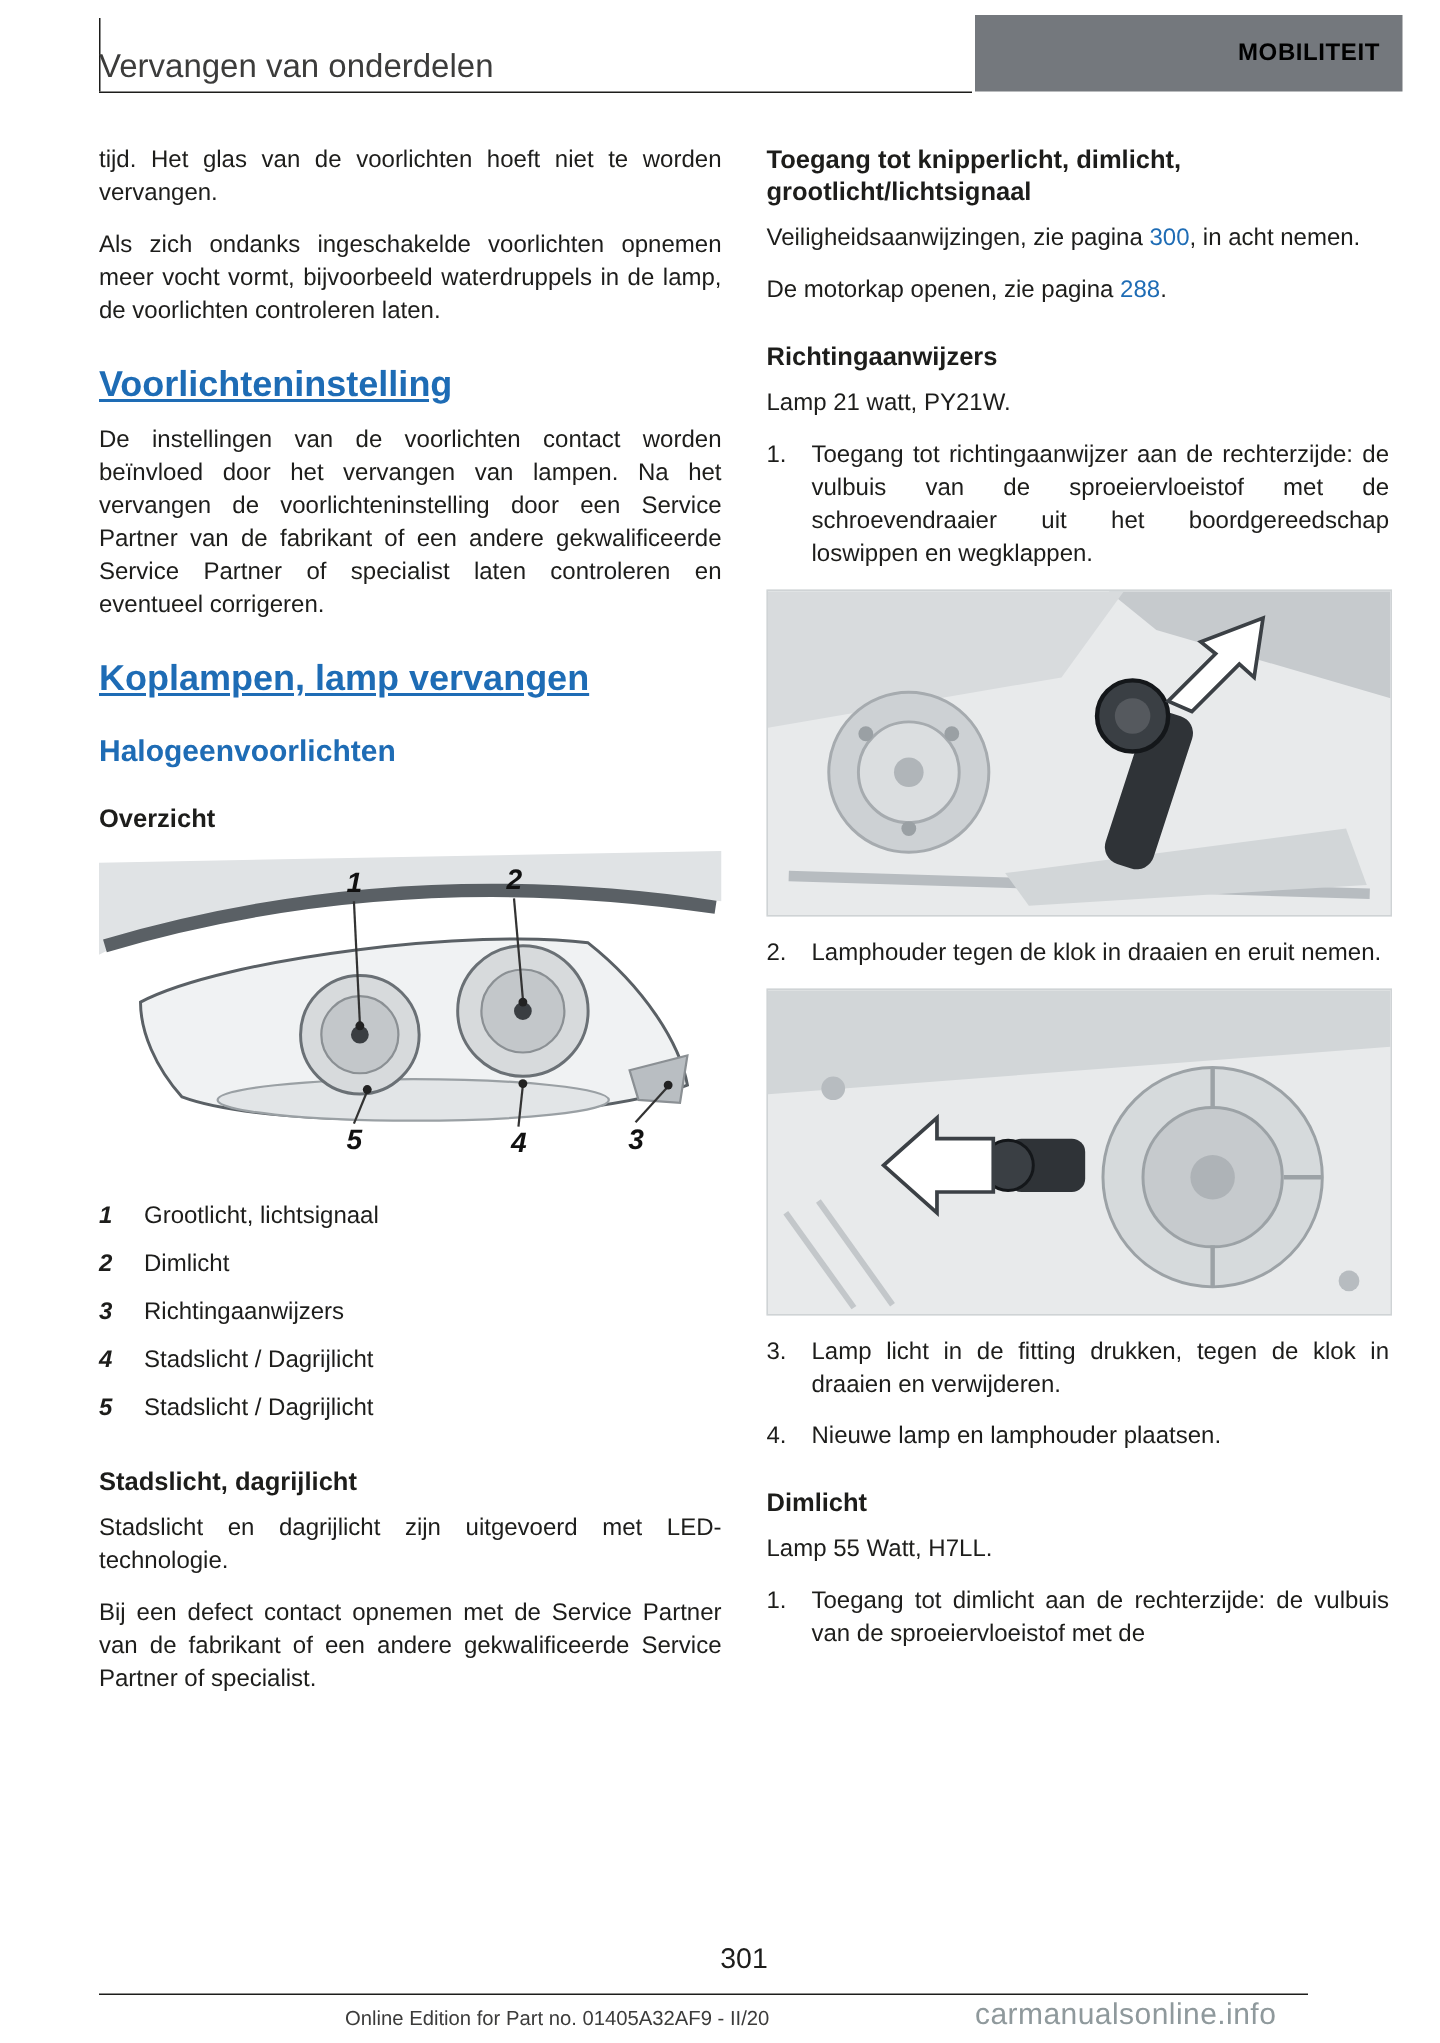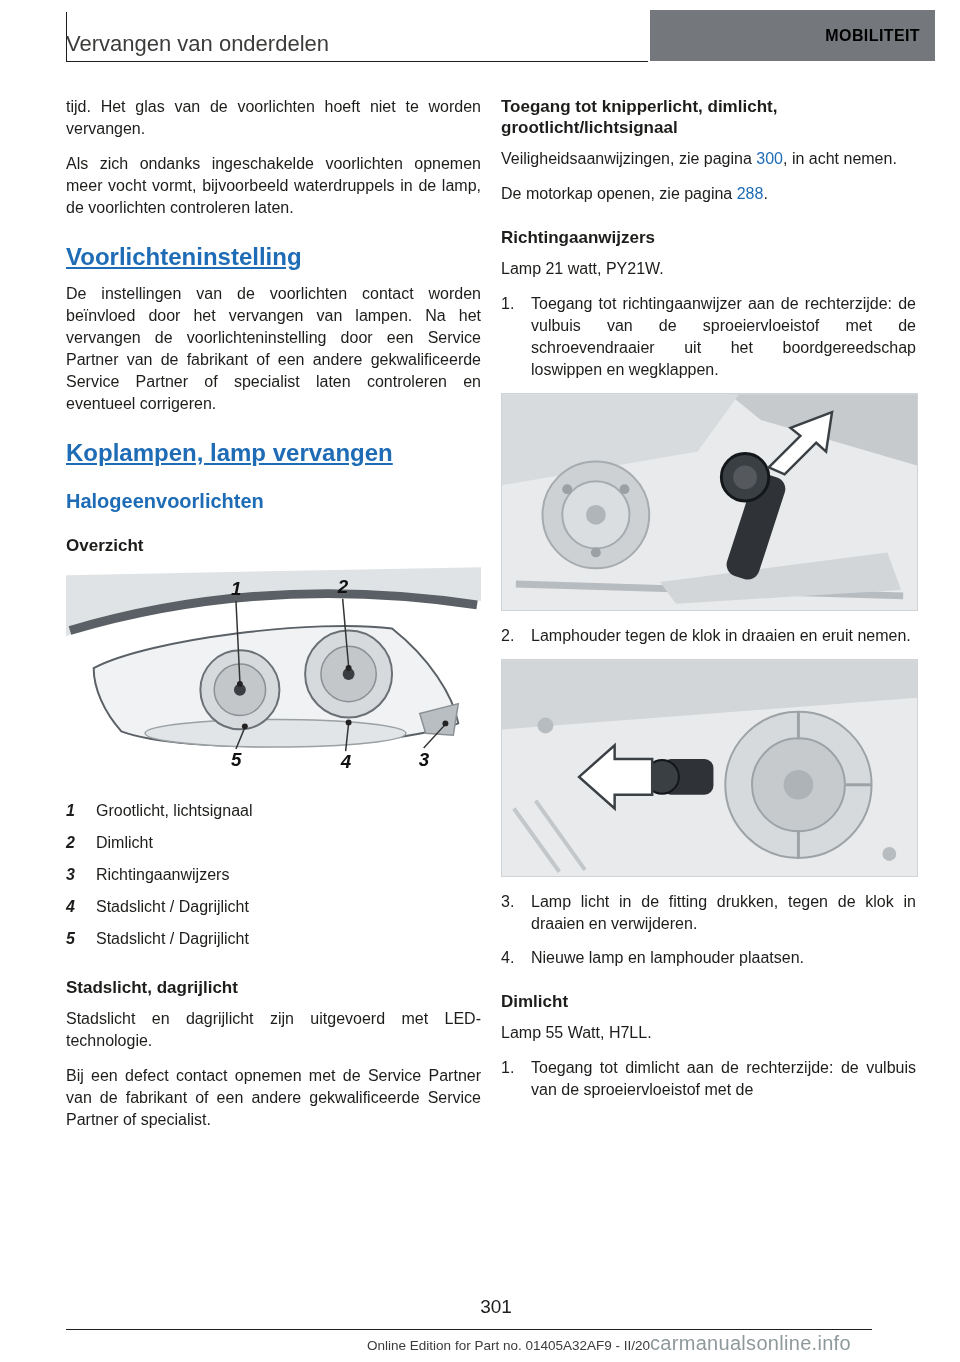--- a/index.html
+++ b/index.html
@@ -14,21 +14,21 @@
   .header-title{position:absolute;top:31px;left:66px;width:570px;text-align:left;font-size:22px;color:#3c3c3b;}
   .header-badge{
     position:absolute;left:650px;top:10px;width:285px;height:51px;
     background:var(--badge-gray,#74787d);color:#000000;font-weight:bold;font-size:16px;
     display:flex;align-items:center;justify-content:flex-end;padding-right:15px;box-sizing:border-box;
     letter-spacing:.4px;
   }
   
   .content{
     position:absolute;top:96px;left:66px;width:860px;
-    display:grid;grid-template-columns:415px 415px;column-gap:20px;align-items:start;
+    display:grid;grid-template-columns:415px 415px;column-gap:30px;align-items:start;
   }
   .col > :first-child{margin-top:0;}
   p.body{font-size:16px;line-height:22px;text-align:justify;margin:0 0 13px 0;}
   h1.blue{font-size:24px;line-height:28px;font-weight:bold;color:var(--accent-blue,#1e6cb5);margin:24px 0 12px 0;text-decoration:underline;}
   h2.blue{font-size:20px;line-height:24px;font-weight:bold;color:var(--accent-blue,#1e6cb5);margin:22px 0 12px 0;}
   h3.dark{font-size:17px;line-height:21px;font-weight:bold;margin:22px 0 10px 0;}
   a.pagelink{color:var(--link-blue,#1e6cb5);text-decoration:none;cursor:pointer;}
   
   .legend{margin:2px 0 4px 0;}
   .legend-row{display:flex;font-size:16px;line-height:32px;}
@@ -38,21 +38,21 @@
   .step-num{width:30px;flex:none;}
   .step-text{text-align:justify;flex:1;}
   
   .figure{width:415px;margin:4px 0 14px 0;}
   .figure svg{display:block;}
   .photo{border:1px solid #cfd3d5;background:#e8eaeb;}
   text.co{font-family:"Liberation Sans",sans-serif;font-weight:bold;font-style:italic;font-size:19px;fill:#111;}
   
   .footer-pagenum{position:absolute;top:1296px;left:66px;width:860px;text-align:center;font-size:19px;font-weight:normal;}
   .footer-rule{position:absolute;top:1329px;left:66px;width:806px;height:1px;background:#1d1d1b;}
-  .footer-edition{position:absolute;top:1338px;left:230px;width:420px;text-align:right;font-size:13.5px;color:#3c3c3b;}
+  .footer-edition{position:absolute;top:1338px;left:230px;width:420px;text-align:left;font-size:13.5px;color:#3c3c3b;}
   .watermark{position:absolute;top:1332px;left:650px;font-size:20px;color:var(--watermark-gray,#8f999c);letter-spacing:.3px;}
 </style>
 </head>
 <body>
 
 <div class="header-vline"></div>
 <div class="header-title">Vervangen van onderdelen</div>
 <div class="header-rule"></div>
 <div class="header-badge">MOBILITEIT</div>
 

